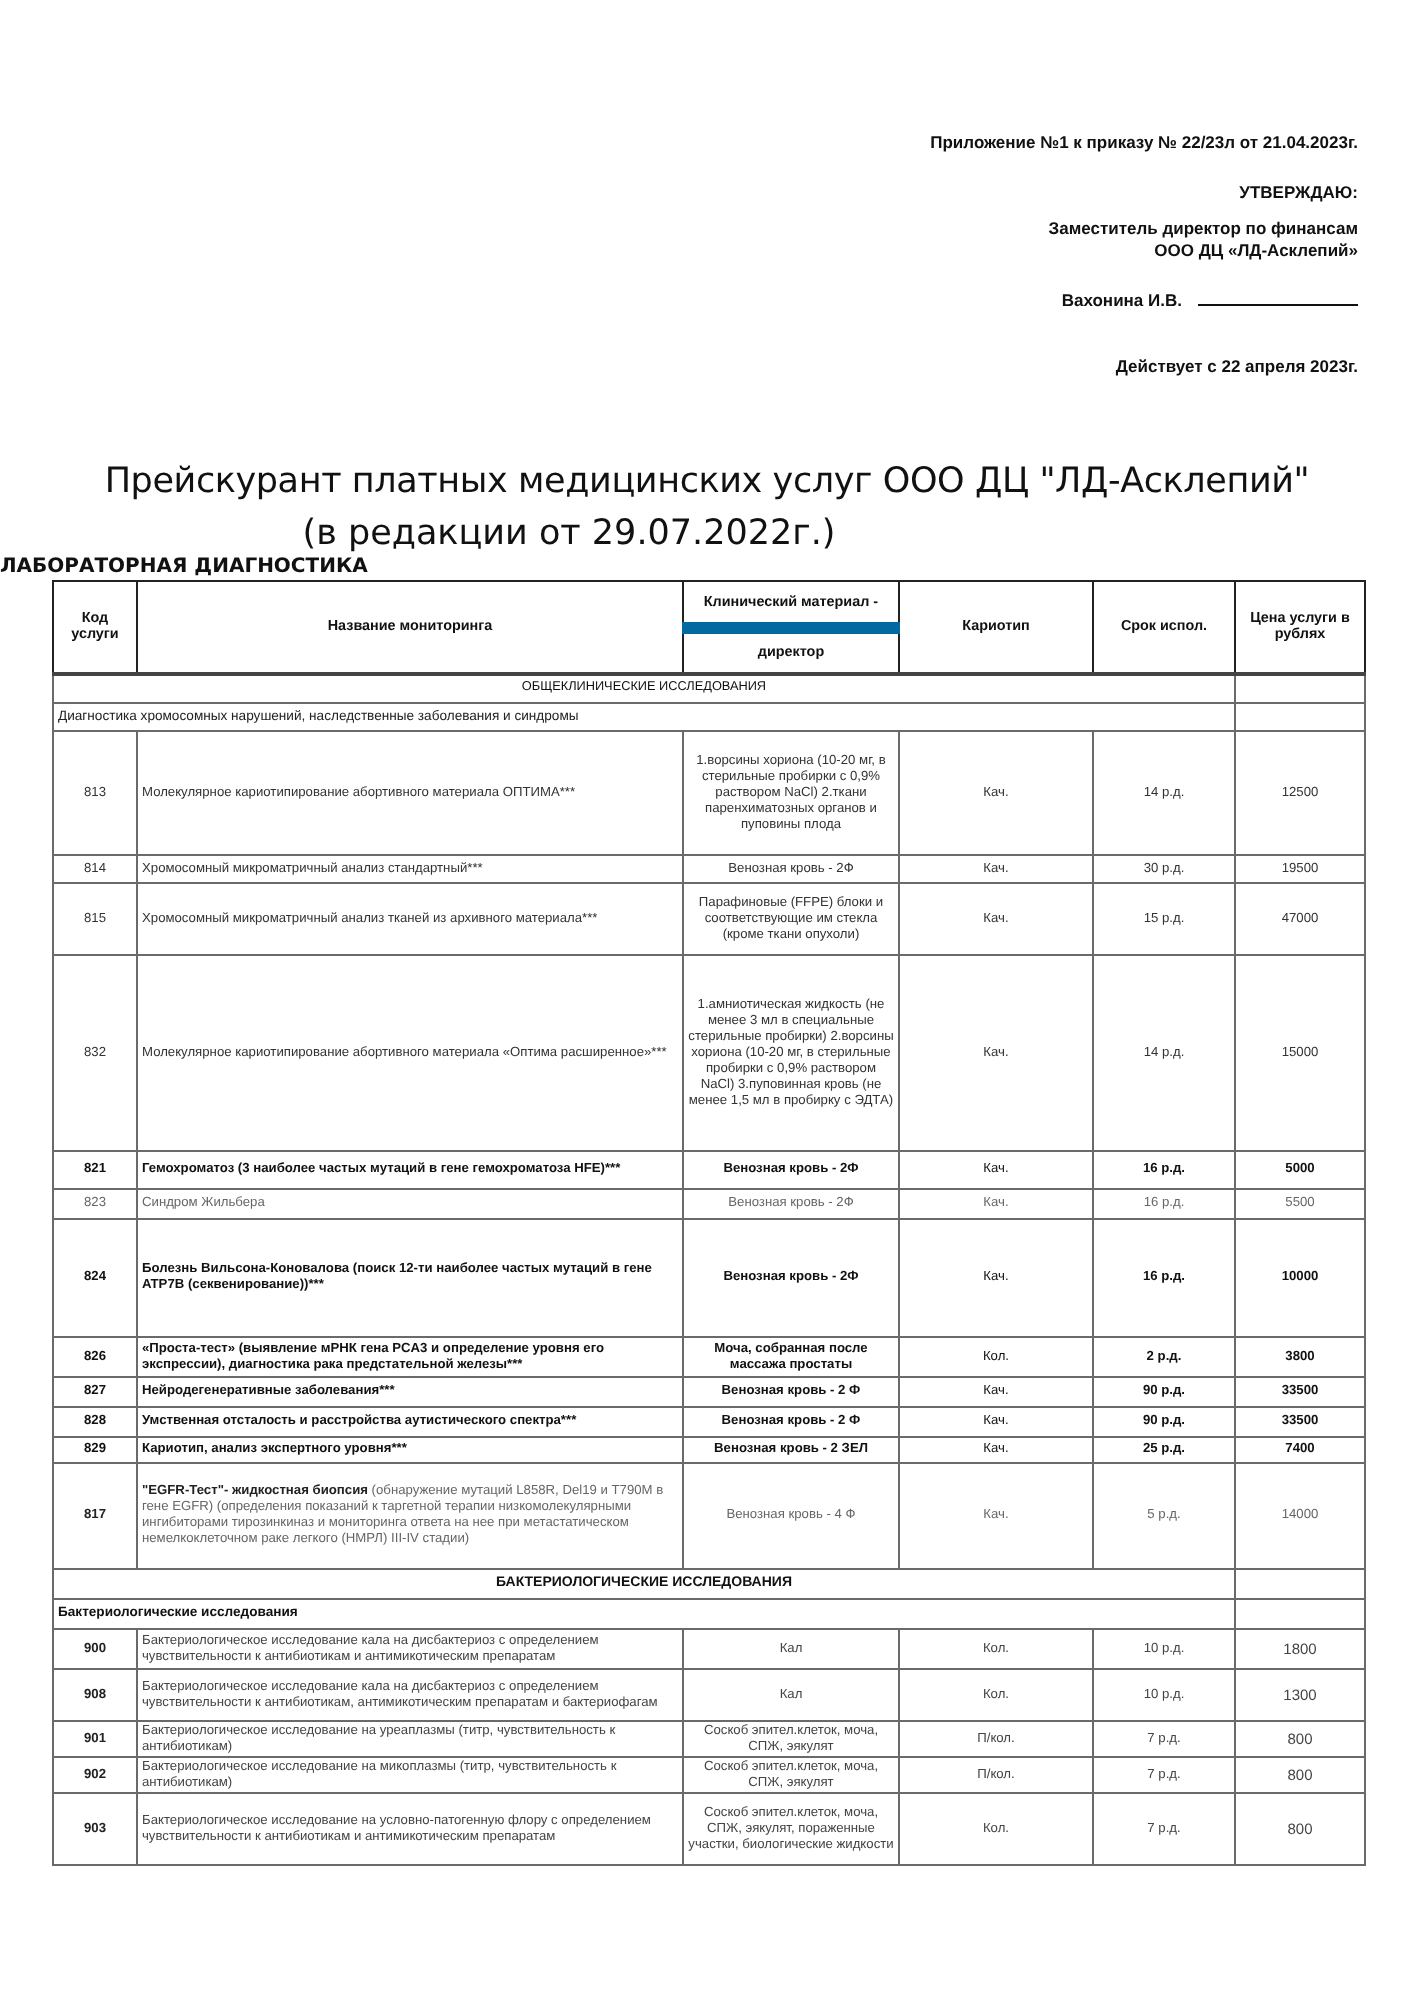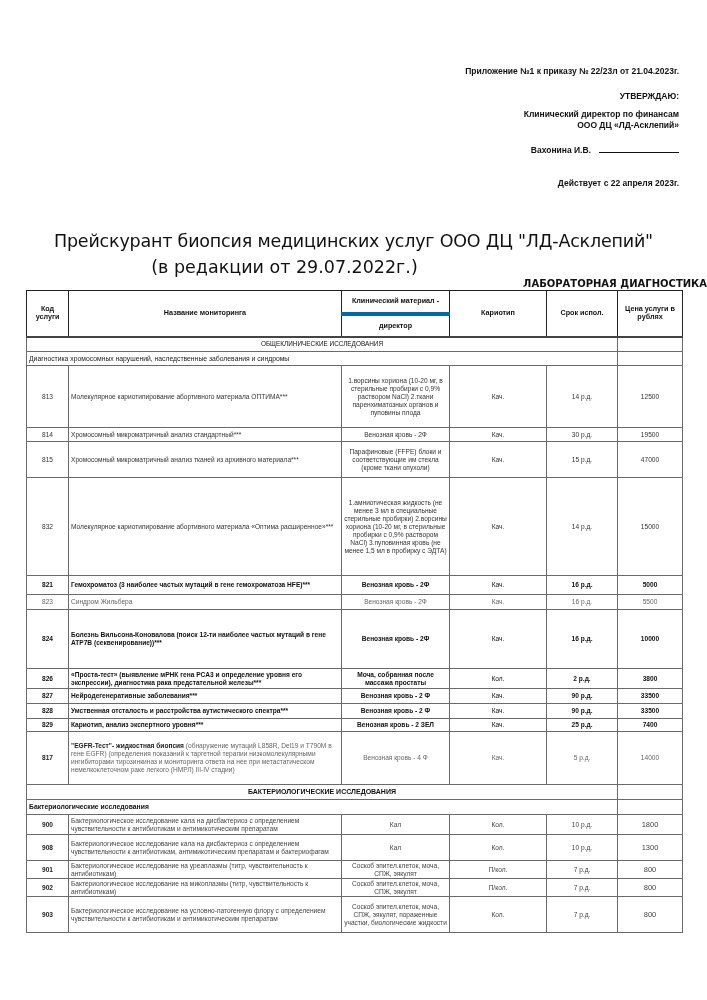--- a/index.html
+++ b/index.html
@@ -10,21 +10,21 @@
   .approval .ln { display: block; }
   #appx { top: 66px; }
   #approve { top: 91px; }
   #deputy { top: 109px; }
   #signer { top: 144px; }
   #signer .line { display: inline-block; width: 80px; border-bottom: 1px solid #111; margin-left: 8px; height: 9px; vertical-align: baseline; }
   #valid { top: 178px; }
 
   .title1 { position: absolute; top: 231px; left: 0; width: 707px; text-align: center; font-family: "DejaVu Sans", sans-serif; font-size: 17.5px; color: #111; letter-spacing: -0.2px; }
   .title2 { position: absolute; top: 257px; left: 0; width: 569px; text-align: center; font-family: "DejaVu Sans", sans-serif; font-size: 17.5px; color: #111; }
-  .title3 { position: absolute; top: 278px; left: 0; width: 707px; text-align: right; font-family: "DejaVu Sans", sans-serif; font-size: 10px; font-weight: bold; color: #111; }
+  .title3 { position: absolute; top: 278px; left: 0; width: 707px; text-align: left; font-family: "DejaVu Sans", sans-serif; font-size: 10px; font-weight: bold; color: #111; }
 
   table.price { position: absolute; top: 290px; left: 26px; width: 656px; border-collapse: collapse; table-layout: fixed; font-size: 6.6px; line-height: 8px; }
   table.price td, table.price th { border: 1px solid #6a6a6a; vertical-align: middle; padding: 0 2px; }
   table.price th { font-weight: bold; font-size: 7.2px; text-align: center; border: 1px solid #222; }
   table.price tr.head th { border-bottom: 2px solid #444; }
   td.c { text-align: center; }
   td.code { text-align: center; }
   td.name { text-align: left; }
   td.sec { text-align: center; font-size: 6.4px; }
   td.sub { text-align: left; font-weight: bold; font-size: 6.8px; }
@@ -37,46 +37,46 @@
 </head>
 <body>
 
 <div id="appx" class="approval">
     <span class="ln">Приложение №1 к приказу № 22/23л от 21.04.2023г.</span>
   </div>
 <div id="approve" class="approval">
     <span class="ln">УТВЕРЖДАЮ:</span>
   </div>
 <div id="deputy" class="approval">
-  <span class="ln">Клинический директор по финансам</span>
+  <span class="ln">Заместитель директор по финансам</span>
   <span class="ln">ООО ДЦ «ЛД-Асклепий»</span>
 </div>
 <div id="signer" class="approval"><span>Вахонина И.В.</span><span class="line"></span></div>
 <div id="valid" class="approval">
     <span class="ln">Действует с 22 апреля  2023г.</span>
   </div>
 
-<div class="title1">Прейскурант биопсия медицинских услуг ООО ДЦ "ЛД-Асклепий"</div>
+<div class="title1">Прейскурант платных медицинских услуг ООО ДЦ "ЛД-Асклепий"</div>
 <div class="title2">(в редакции от 29.07.2022г.)</div>
 <div class="title3">ЛАБОРАТОРНАЯ ДИАГНОСТИКА</div>
 
 <table class="price">
   <colgroup>
     <col style="width:42px">
       <col style="width:273px">
       <col style="width:108px">
       <col style="width:97px">
       <col style="width:71px">
       <col style="width:65px">
   </colgroup>
   <tbody>
       <tr class="head" style="height:23px">
     <th rowspan="2">Код услуги</th>
     <th rowspan="2">Название мониторинга</th>
-    <th style="border-bottom:4px solid #0369a1">Клинический материал -</th>
+    <th style="border-bottom:6px solid #0369a1">Клинический материал -</th>
     <th rowspan="2">Кариотип</th>
     <th rowspan="2">Срок испол.</th>
     <th rowspan="2">Цена услуги в рублях</th>
   </tr>
   <tr class="head" style="height:23px">
     <th>директор</th>
   </tr>
   <tr style="height:15px">
     <td colspan="5" class="sec">ОБЩЕКЛИНИЧЕСКИЕ ИССЛЕДОВАНИЯ</td>
         <td></td>

